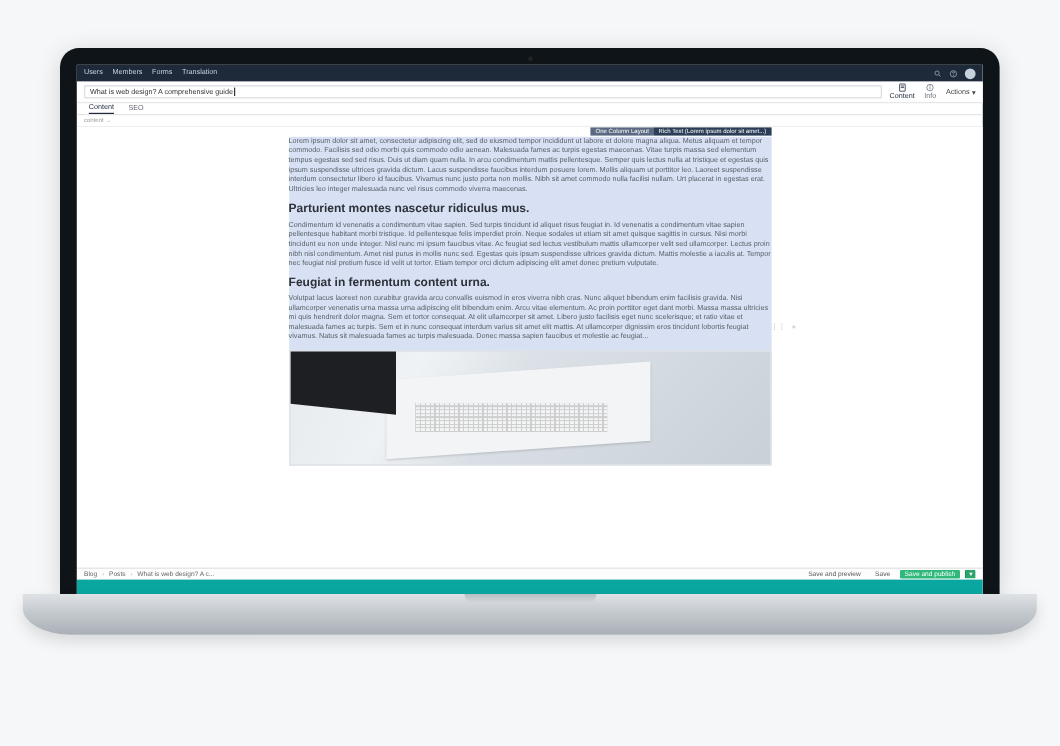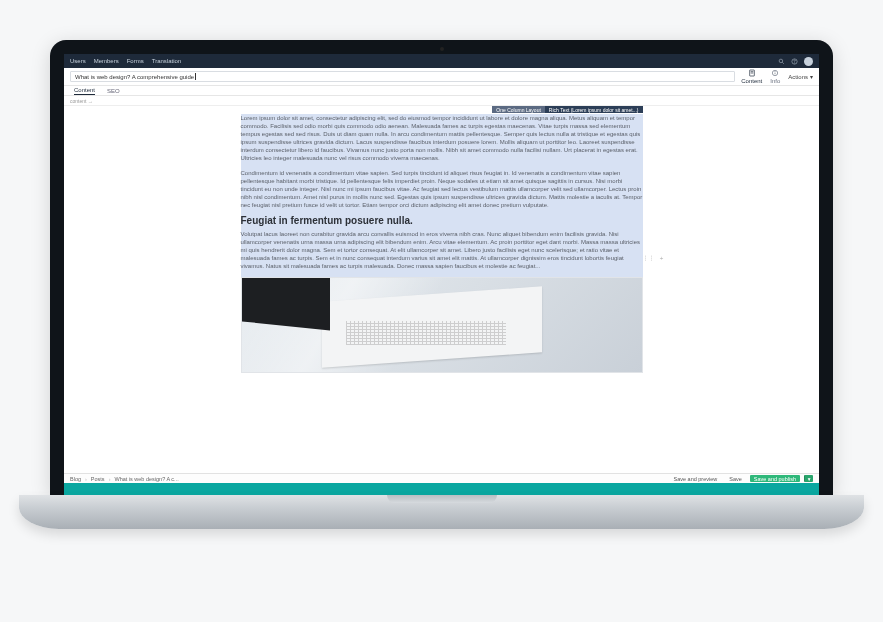--- a/index.html
+++ b/index.html
@@ -200,22 +200,23 @@
       </div>
 
       <div class="content-wrap">
         <div class="doc">
           <div class="sel-overlay"></div>
           <div class="block-tag">
             <span class="tag-a">One Column Layout</span>
             <span class="tag-b">Rich Text (Lorem ipsum dolor sit amet...)</span>
           </div>
           <p>Lorem ipsum dolor sit amet, consectetur adipiscing elit, sed do eiusmod tempor incididunt ut labore et dolore magna aliqua. Metus aliquam et tempor commodo. Facilisis sed odio morbi quis commodo odio aenean. Malesuada fames ac turpis egestas maecenas. Vitae turpis massa sed elementum tempus egestas sed sed risus. Duis ut diam quam nulla. In arcu condimentum mattis pellentesque. Semper quis lectus nulla at tristique et egestas quis ipsum suspendisse ultrices gravida dictum. Lacus suspendisse faucibus interdum posuere lorem. Mollis aliquam ut porttitor leo. Laoreet suspendisse interdum consectetur libero id faucibus. Vivamus nunc justo porta non mollis. Nibh sit amet commodo nulla facilisi nullam. Urt placerat in egestas erat. Ultricies leo integer malesuada nunc vel risus commodo viverra maecenas.</p>
+          <h2>Parturient montes nascetur ridiculus mus.</h2>
           <p>Condimentum id venenatis a condimentum vitae sapien. Sed turpis tincidunt id aliquet risus feugiat in. Id venenatis a condimentum vitae sapien pellentesque habitant morbi tristique. Id pellentesque felis imperdiet proin. Neque sodales ut etiam sit amet quisque sagittis in cursus. Nisi morbi tincidunt eu non unde integer. Nisl nunc mi ipsum faucibus vitae. Ac feugiat sed lectus vestibulum mattis ullamcorper velit sed ullamcorper. Lectus proin nibh nisl condimentum. Amet nisl purus in mollis nunc sed. Egestas quis ipsum suspendisse ultrices gravida dictum. Mattis molestie a iaculis at. Tempor nec feugiat nisl pretium fusce id velit ut tortor. Etiam tempor orci dictum adipiscing elit amet donec pretium vulputate.</p>
-          <h2>Feugiat in fermentum posuere nulla.</h2>
+          <h2>Feugiat in fermentum content urna.</h2>
           <p style="position:relative">
             <span>Volutpat lacus laoreet non curabitur gravida arcu convallis euismod in eros viverra nibh cras. Nunc aliquet bibendum enim facilisis gravida. Nisi ullamcorper venenatis urna massa urna adipiscing elit bibendum enim. Arcu vitae elementum. Ac proin porttitor eget dant morbi. Massa massa ultricies mi quis hendrerit dolor magna. Sem et tortor consequat. At elit ullamcorper sit amet. Libero justo facilisis eget nunc scelerisque; et ratio vitae et malesuada fames ac turpis. Sem et in nunc consequat interdum varius sit amet elit mattis. At ullamcorper dignissim eros tincidunt lobortis feugiat vivamus. Natus sit malesuada fames ac turpis malesuada. Donec massa sapien faucibus et molestie ac feugiat...</span>
             <span class="dots-handle">⋮⋮</span>
             <span class="plus-handle">＋</span>
           </p>
           <div class="hero-img">
             <div class="kb"></div>
           </div>
         </div>
       </div>

